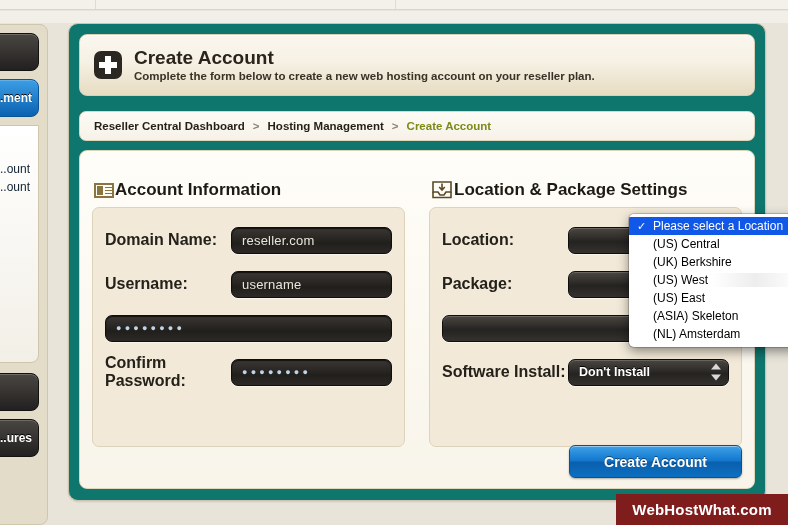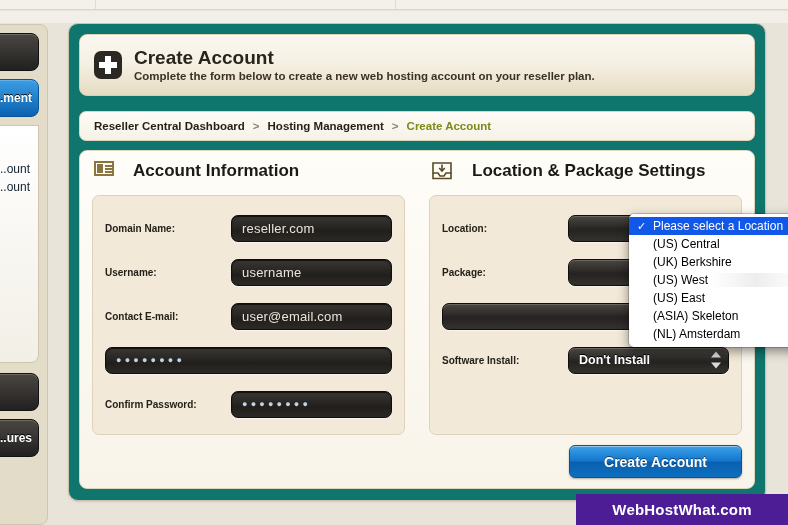--- a/index.html
+++ b/index.html
@@ -154,23 +154,25 @@
     border-radius: 8px;
     background: linear-gradient(#fffdf8, #f8f4ea);
     padding: 10px 12px;
     position: relative;
   }
   #columns { display: flex; gap: 24px; }
   .col { width: 324px; }
 
   .col-head {
     display: flex;
-    gap: 19px;
+    align-items: center;
+    gap: 1px;
     height: 34px;
     padding-left: 2px;
+    margin-top: 12px;
   }
   .col-head .title {
     font-size: 17px;
     font-weight: bold;
     color: #1d1a14;
   }
 
   
   .idcard-icon {
     width: 20px; height: 15px;
@@ -201,21 +203,21 @@
     padding: 10px 12px 12px 12px;
     height: 240px;
   }
   .field-row {
     display: flex;
     align-items: center;
     height: 44px;
   }
   .field-label {
     width: 126px;
-    font-size: 10px;
+    font-size: 16px;
     font-weight: bold;
     color: #24211a;
     flex: 0 0 auto;
   }
   .field-label.link {
     color: #1111dd;
     text-decoration: underline;
     cursor: pointer;
   }
   .dark-input {
@@ -332,22 +334,22 @@
     align-items: center;
     justify-content: center;
     text-shadow: 0 -1px 0 rgba(0,0,0,.45);
     cursor: pointer;
   }
 
   
   #watermark {
     position: absolute;
     right: 0; bottom: 0;
-    width: 212px; height: 31px;
-    background: #4c1d95;
+    width: 172px; height: 31px;
+    background: #7f1d1d;
     color: #fff;
     font-size: 15px;
     font-weight: bold;
     display: flex;
     align-items: center;
     justify-content: center;
     letter-spacing: .2px;
     z-index: 60;
   }
 </style>
@@ -417,24 +419,20 @@
           <div class="field-row">
             <span class="field-label">Domain Name:</span>
             <span class="dark-input">reseller.com</span>
           </div>
 
           <div class="field-row">
             <span class="field-label">Username:</span>
             <span class="dark-input">username</span>
           </div>
 
-          <div class="field-row">
-            <span class="field-label">Contact E-mail:</span>
-            <span class="dark-input">user@email.com</span>
-          </div>
 
           <div class="field-row">
             <span class="dark-input pw">●●●●●●●●</span>
           </div>
 
           <div class="field-row">
             <span class="field-label">Confirm Password:</span>
             <span class="dark-input pw">●●●●●●●●</span>
           </div>
 

